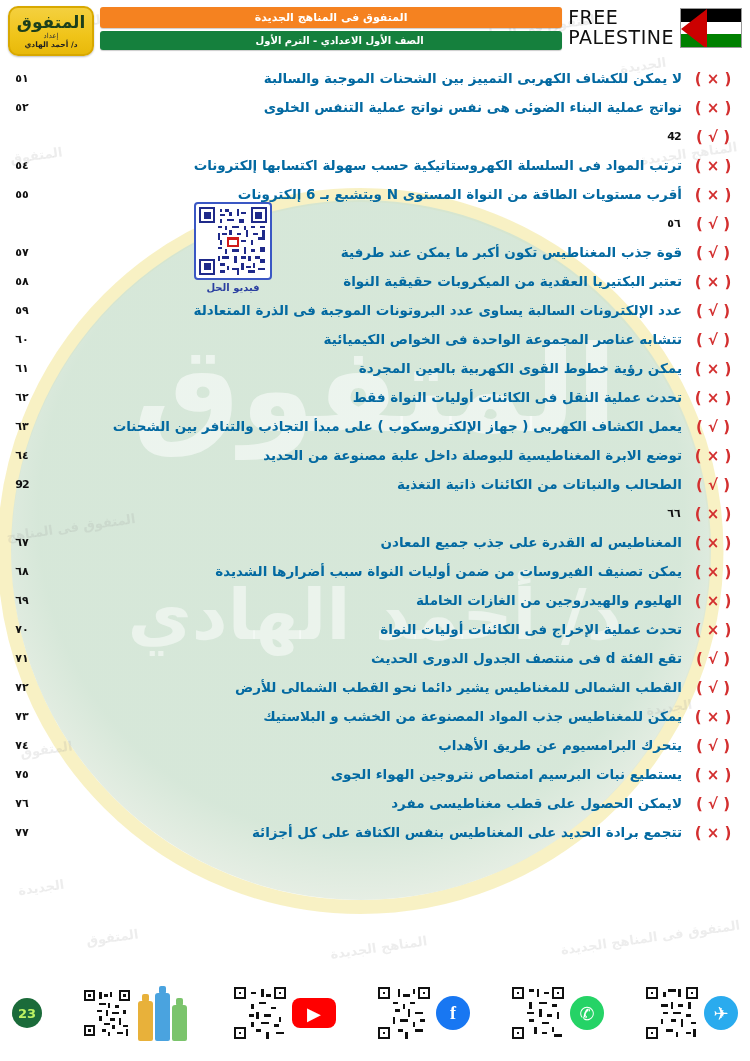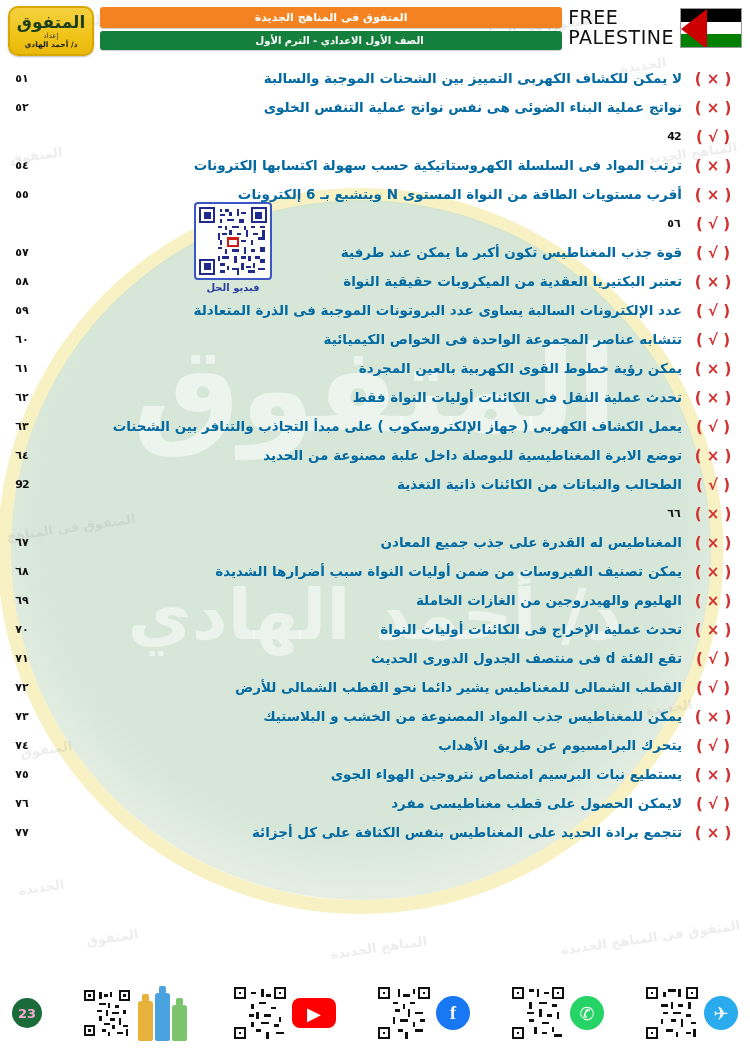--- a/index.html
+++ b/index.html
@@ -242,21 +242,21 @@
     width: 34px; height: 34px; border-radius: 50%;
     display: flex; align-items: center; justify-content: center;
     color: #fff; font-size: 18px; font-weight: 700;
   }
   .tg { background: #2aabee; }
   .wa { background: #25d366; }
   .fb { background: #1877f2; font-family: "Liberation Serif", serif; }
   .yt { background: #ff0000; border-radius: 8px; width: 44px; height: 30px; }
   .page-badge {
     width: 30px; height: 30px; border-radius: 50%;
-    background: #1b6b3a; color: #f9a8d4;
+    background: #1b6b3a; color: #bef264;
     display:flex; align-items:center; justify-content:center;
     font-size: 13px; font-weight: 700;
   }
   .bottles {
     width: 56px; height: 56px;
     position: relative;
   }
   .bottle {
     position: absolute; bottom: 0;
     width: 15px; border-radius: 3px 3px 2px 2px;

